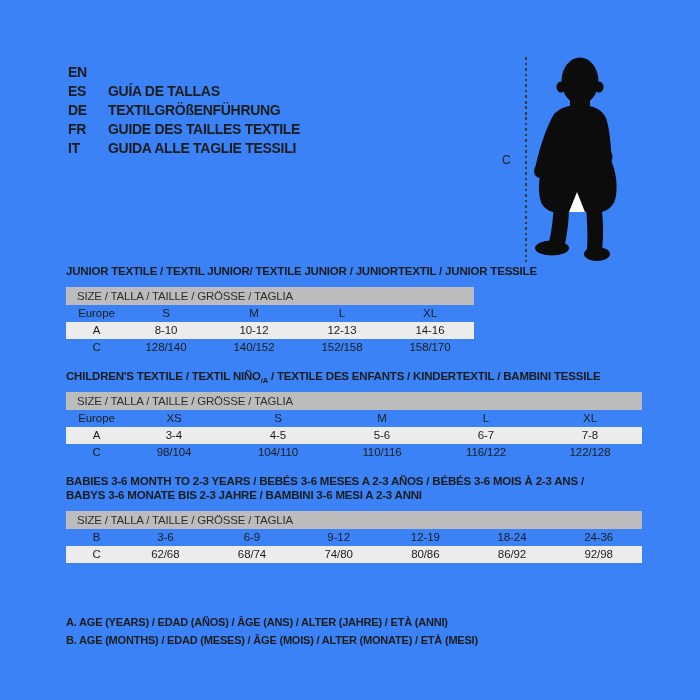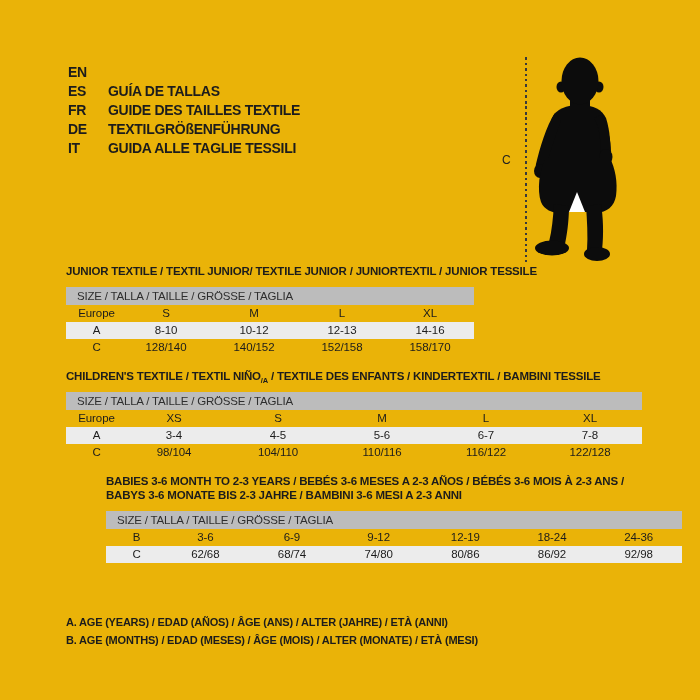--- a/index.html
+++ b/index.html
@@ -1,17 +1,17 @@
 <!DOCTYPE html>
 <html><head>
 <meta charset="utf-8">
 <style>
   html,body { margin:0; padding:0; background:#ffffff; }
   .page {
-    position:relative; width:700px; height:700px; background:#eab308;
+    position:relative; width:700px; height:700px; background:#3b82f6;
     font-family:"Liberation Sans", sans-serif; color:#1c1c1c; overflow:hidden;
   }
 
   
   .lang-block { position:absolute; left:68px; top:62px; }
   .lang-row { display:flex; height:19px; align-items:center; }
   .lang-code, .lang-label { font-size:14px; font-weight:bold; letter-spacing:-0.3px; white-space:nowrap; }
   .lang-code { width:40px; }
 
   
@@ -19,21 +19,21 @@
     position:absolute; left:525px; top:57px; width:2px; height:205px;
     background:repeating-linear-gradient(to bottom, #3a3a3a 0 2.5px, transparent 2.5px 5.5px);
   }
   .height-label { position:absolute; left:502px; top:153px; font-size:12px; color:#222; }
   .baby { position:absolute; left:528px; top:54px; width:100px; height:210px; fill:#0c0c0c; }
 
   
   .tbl { position:absolute; left:66px; }
   #tbl-junior   { top:264px; width:408px; }
   #tbl-children { top:369px; width:576px; }
-  #tbl-babies   { top:474px; width:576px;margin-left:40px; }
+  #tbl-babies   { top:474px; width:576px; }
   .tbl-title { font-size:11.5px; font-weight:bold; letter-spacing:-0.2px; line-height:14px; margin-bottom:9px; white-space:nowrap; }
   .tbl-title sub { font-size:7.5px; line-height:0; }
   .tbl-bar {
     height:18px; line-height:18px; background:#bcbcbc; color:#2e2e2e;
     font-size:11.5px; padding-left:11px; letter-spacing:-0.2px; box-sizing:border-box; white-space:nowrap;
   }
   .tbl-grid { width:100%; }
   .trow { display:grid; height:17px; line-height:17px; font-size:11.5px; letter-spacing:-0.1px; }
   .trow.striped { background:#ececec; }
   .tcell { text-align:center; white-space:nowrap; }
@@ -50,26 +50,26 @@
 
   <div class="lang-block">
     <div class="lang-row">
       <span class="lang-code">EN</span>
     </div>
     <div class="lang-row">
       <span class="lang-code">ES</span>
       <span class="lang-label">GUÍA DE TALLAS</span>
     </div>
     <div class="lang-row">
+      <span class="lang-code">DE</span>
+      <span class="lang-label">TEXTILGRÖßENFÜHRUNG</span>
+    </div>
+    <div class="lang-row">
       <span class="lang-code">FR</span>
       <span class="lang-label">GUIDE DES TAILLES TEXTILE</span>
-    </div>
-    <div class="lang-row">
-      <span class="lang-code">DE</span>
-      <span class="lang-label">TEXTILGRÖßENFÜHRUNG</span>
     </div>
     <div class="lang-row">
       <span class="lang-code">IT</span>
       <span class="lang-label">GUIDA ALLE TAGLIE TESSILI</span>
     </div>
   </div>
 
   <div class="height-line"></div>
   <span class="height-label">C</span>
   <svg class="baby" viewBox="0 0 100 210" xmlns="http://www.w3.org/2000/svg">

